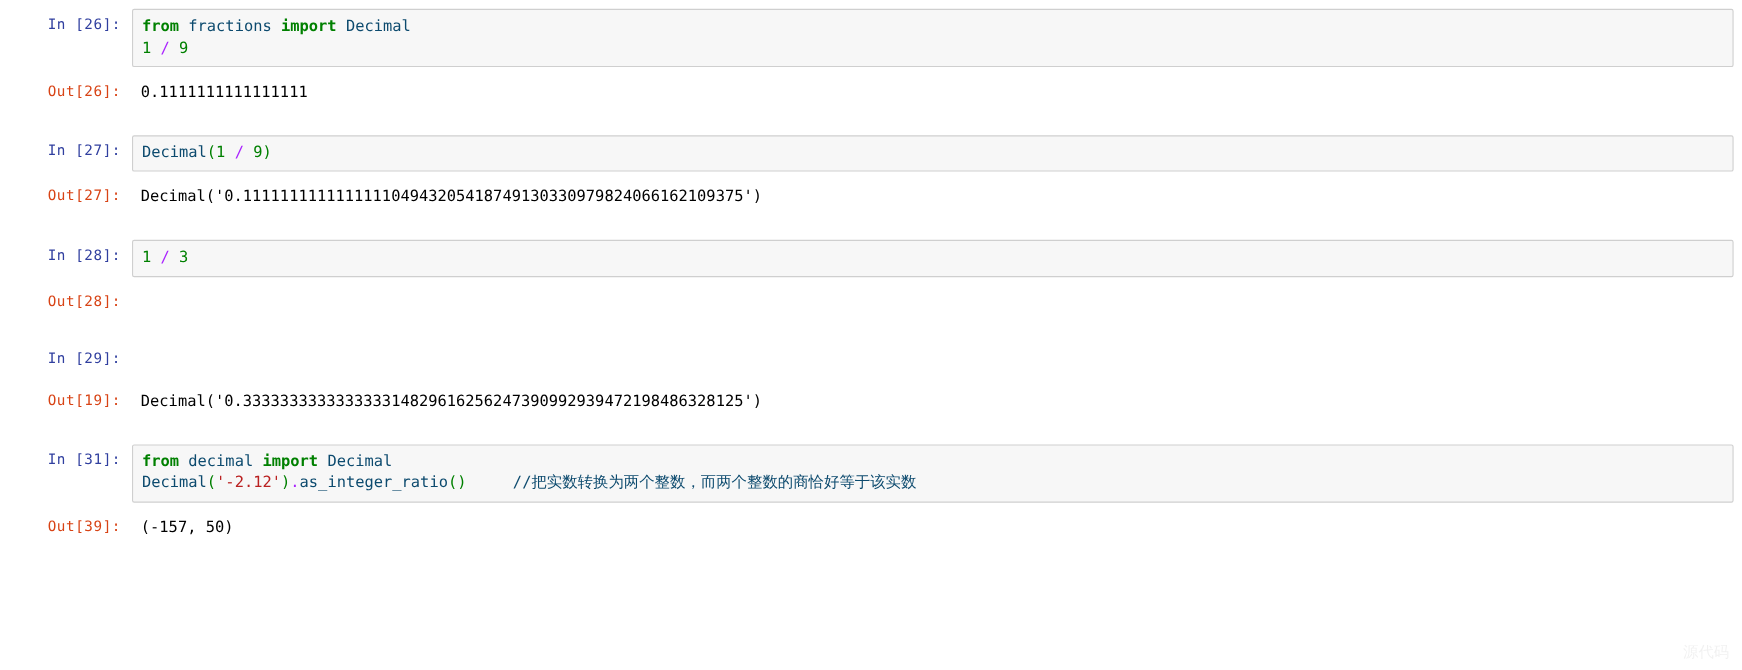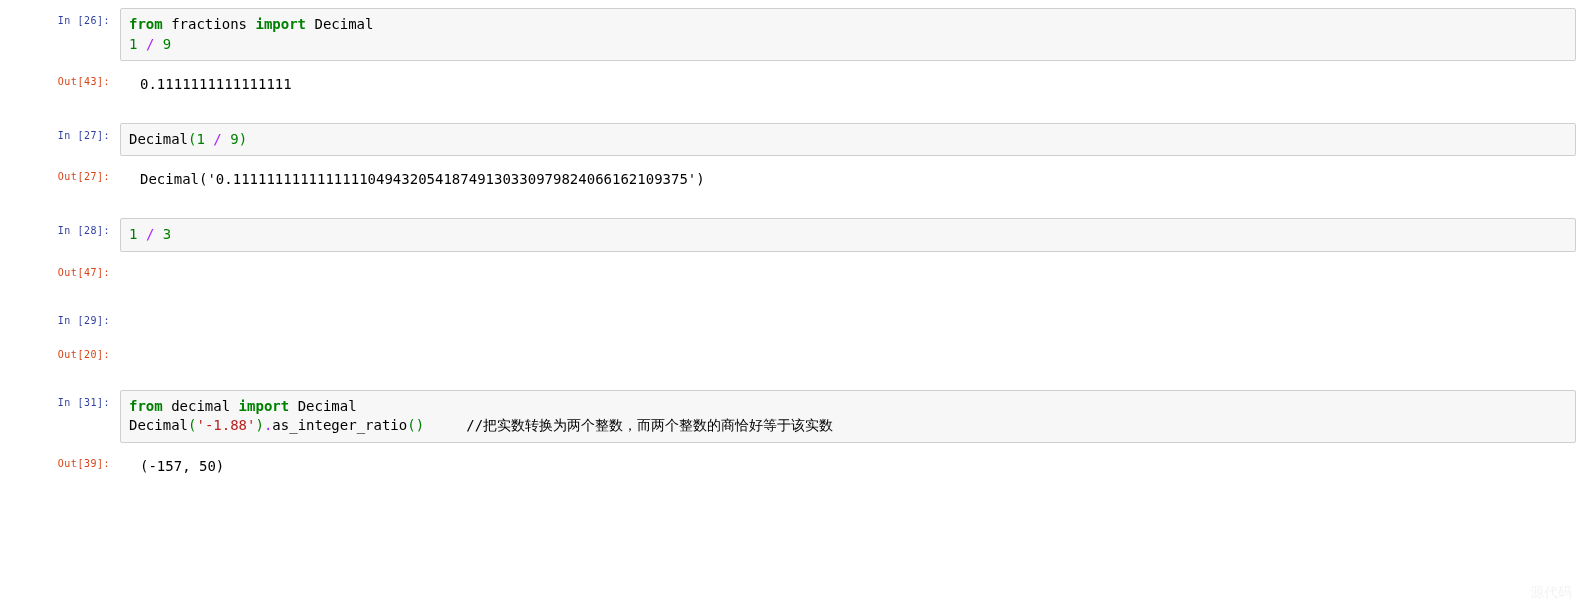--- a/index.html
+++ b/index.html
@@ -20,45 +20,44 @@
     display: flex;
     padding: 4px 0;
     align-items: flex-start;
   }
   .prompt {
     width: 112px;
     flex-shrink: 0;
     text-align: right;
     padding: 6px 10px 6px 0;
     font-family: inherit;
-    font-size: 10px;
+    font-size: 13px;
     letter-spacing: 0.5px;
   }
   .in-prompt { color: #303F9F; }
   .out-prompt { color: #D84315; }
   .input-area {
     flex: 1;
     background: #f7f7f7;
     border: 1px solid #cfcfcf;
     border-radius: 2px;
     padding: 6px 8px;
     font-family: inherit;
     white-space: pre;
     overflow: hidden;
   }
   .output-area {
     flex: 1;
     padding: 6px 8px;
     font-family: inherit;
     white-space: pre;
-    margin-left: 12px;
   }
   
   .kw   { color: #008000; font-weight: bold; text-align: right; }  
-  .nm   { color: #000000; text-align: right; }                     
+  .nm   { color: #0c4a6e; text-align: right; }                     
   .num  { color: #008000; }                     
   .op   { color: #AA22FF; }                     
   .pn   { color: #008000; }                     
   .str  { color: #BA2121; }                     
   .spacer { height: 14px; }
   .watermark {
     position: fixed;
     bottom: 6px;
     right: 12px;
     color: rgba(0,0,0,0.06);
@@ -71,56 +70,57 @@
 <body>
 
 <div class="notebook">
 
   <div class="cell">
     <div class="prompt in-prompt">In  [26]:</div>
     <div class="input-area"><span class="kw">from</span><span> </span><span class="nm">fractions</span><span> </span><span class="kw">import</span><span> </span><span class="nm">Decimal</span>
 <span class="num">1</span><span> </span><span class="op">/</span><span> </span><span class="num">9</span></div>
   </div>
   <div class="cell">
-    <div class="prompt out-prompt">Out[43]:</div>
+    <div class="prompt out-prompt">Out[26]:</div>
     <div class="output-area">0.1111111111111111</div>
   </div>
   <div class="spacer"></div>
 
   <div class="cell">
     <div class="prompt in-prompt">In  [27]:</div>
     <div class="input-area"><span class="nm">Decimal</span><span class="pn">(</span><span class="num">1</span><span> </span><span class="op">/</span><span> </span><span class="num">9</span><span class="pn">)</span></div>
   </div>
   <div class="cell">
     <div class="prompt out-prompt">Out[27]:</div>
     <div class="output-area">Decimal('0.111111111111111104943205418749130330979824066162109375')</div>
   </div>
   <div class="spacer"></div>
 
   <div class="cell">
     <div class="prompt in-prompt">In  [28]:</div>
     <div class="input-area"><span class="num">1</span><span> </span><span class="op">/</span><span> </span><span class="num">3</span></div>
   </div>
   <div class="cell">
-    <div class="prompt out-prompt">Out[47]:</div>
+    <div class="prompt out-prompt">Out[28]:</div>
   </div>
   <div class="spacer"></div>
 
   <div class="cell">
     <div class="prompt in-prompt">In  [29]:</div>
   </div>
   <div class="cell">
-    <div class="prompt out-prompt">Out[20]:</div>
+    <div class="prompt out-prompt">Out[19]:</div>
+    <div class="output-area">Decimal('0.333333333333333314829616256247390992939472198486328125')</div>
   </div>
   <div class="spacer"></div>
 
   <div class="cell">
     <div class="prompt in-prompt">In  [31]:</div>
     <div class="input-area"><span class="kw">from</span><span> </span><span class="nm">decimal</span><span> </span><span class="kw">import</span><span> </span><span class="nm">Decimal</span>
-<span class="nm">Decimal</span><span class="pn">(</span><span class="str">'-1.88'</span><span class="pn">)</span><span class="op">.</span><span class="nm">as_integer_ratio</span><span class="pn">(</span><span class="pn">)</span><span>     </span><span class="nm">//把实数转换为两个整数，而两个整数的商恰好等于该实数</span></div>
+<span class="nm">Decimal</span><span class="pn">(</span><span class="str">'-2.12'</span><span class="pn">)</span><span class="op">.</span><span class="nm">as_integer_ratio</span><span class="pn">(</span><span class="pn">)</span><span>     </span><span class="nm">//把实数转换为两个整数，而两个整数的商恰好等于该实数</span></div>
   </div>
   <div class="cell">
     <div class="prompt out-prompt">Out[39]:</div>
     <div class="output-area">(-157, 50)</div>
   </div>
 
 </div>
 
 <div class="watermark">源代码</div>
 

